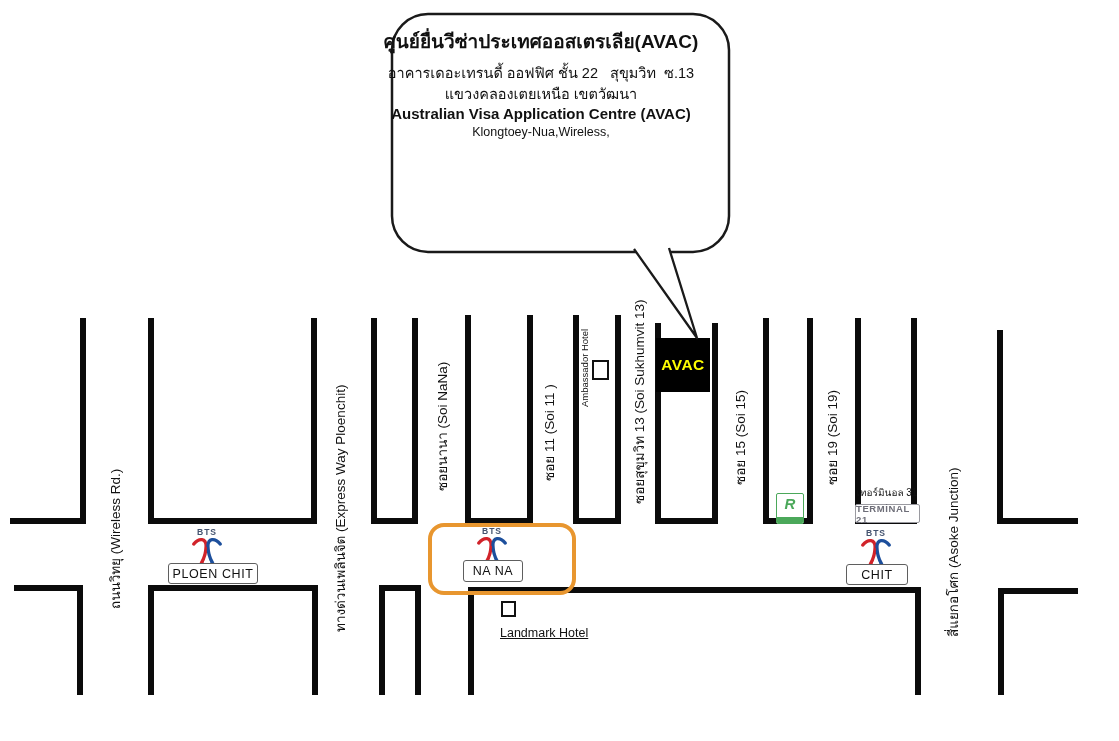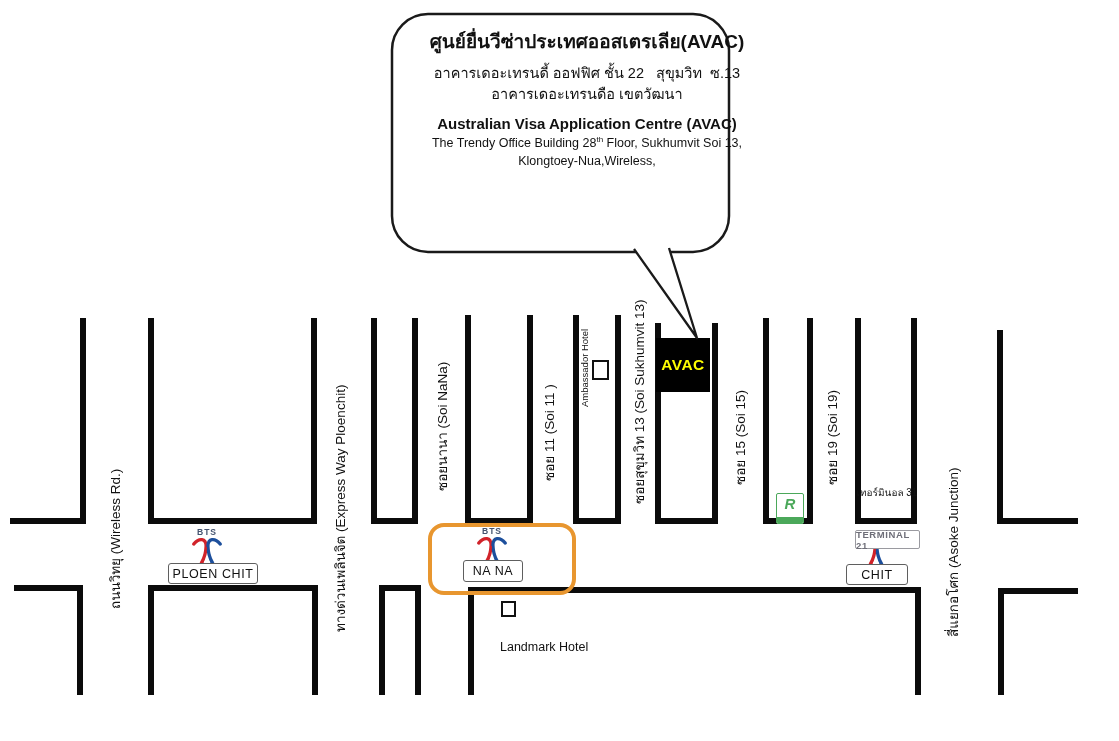--- a/index.html
+++ b/index.html
@@ -13,34 +13,34 @@
   .station-box{position:absolute;background:#fff;border:1.6px solid #5f5f5f;border-radius:3px;
           font-size:12.5px;letter-spacing:0.6px;display:flex;align-items:center;justify-content:center;color:#111;}
   .marker-square{position:absolute;background:#fff;border:2.6px solid #111;}
   .bts-logo{position:absolute;width:38px;height:40px;}
   #nana-highlight{position:absolute;left:428px;top:523px;width:140px;height:64px;
           border:4px solid #E8962F;border-radius:16px;background:transparent;}
   #avac-box{position:absolute;left:656px;top:338px;width:54px;height:54px;background:#000;
           display:flex;align-items:center;justify-content:center;}
   #avac-box span{color:#FFFF00;font-weight:bold;font-size:15.5px;letter-spacing:0.5px;text-align:right;}
   #terminal21-thai{position:absolute;left:853px;top:485px;width:68px;text-align:center;font-size:10px;}
-  #terminal21-box{position:absolute;left:855px;top:530px;width:63px;height:17px;background:#fff;
+  #terminal21-box{position:absolute;left:855px;top:504px;width:63px;height:17px;background:#fff;
           border:1.5px solid #9a9aa0;border-radius:2px;display:flex;align-items:center;justify-content:center;
           font-size:9.5px;font-weight:bold;color:#6E6E78;letter-spacing:0.6px;}
   #robinson-logo{position:absolute;left:776px;top:493px;width:26px;height:29px;background:#fff;
           border:1.6px solid #4BA85A;border-radius:2px;overflow:hidden;}
   #robinson-logo .r{display:block;text-align:center;color:#4BA85A;font-weight:bold;font-style:italic;
           font-size:15px;line-height:20px;}
   #robinson-logo .bar{position:absolute;left:0;bottom:0;width:100%;height:6px;background:#4BA85A;}
-  #landmark-text{position:absolute;left:500px;top:640px;font-size:12.5px;}
+  #landmark-text{position:absolute;left:500px;top:626px;font-size:12.5px;text-decoration:underline;}
   #callout-svg{position:absolute;left:385px;top:8px;}
-  #callout-text{position:absolute;left:422px;top:26px;width:330px;text-align:center;}
+  #callout-text{position:absolute;left:376px;top:26px;width:330px;text-align:center;}
   #callout-text .th-title{font-size:19px;font-weight:bold;margin-bottom:7px;}
   #callout-text .th-line{font-size:14.5px;line-height:1.45;white-space:pre-wrap;}
-  #callout-text .en-title{font-size:15px;font-weight:bold;margin-top:10px;margin-bottom:2px;}
+  #callout-text .en-title{font-size:15px;font-weight:bold;margin-bottom:2px;}
   #callout-text .en-line{font-size:12.5px;line-height:1.42;}
   sup{font-size:8px;}
 </style>
 </head>
 <body>
 
 <div id="stage">
 
   <div class="road" style="left:80px;top:318px;width:6px;height:206px;"></div>
   <div class="road" style="left:148px;top:318px;width:6px;height:206px;"></div>
@@ -145,19 +145,18 @@
   </div>
 
   <svg id="callout-svg" width="355" height="345" viewBox="0 0 355 345">
     <rect x="7" y="6" width="337" height="238" rx="36" fill="#ffffff" stroke="#1a1a1a" stroke-width="2.5"></rect>
     <path d="M 249 241 L 312 330 L 284 240" fill="#ffffff" stroke="#1a1a1a" stroke-width="2.3" stroke-linejoin="round"></path>
   </svg>
 
   <div id="callout-text">
     <div class="th-title">ศูนย์ยื่นวีซ่าประเทศออสเตรเลีย(AVAC)</div>
     <div class="th-line">อาคารเดอะเทรนดี้ ออฟฟิศ ชั้น 22   สุขุมวิท  ซ.13</div>
-    <div class="th-line">อาคารเดอะเทรนดือ เขตวัฒนา</div>
+    <div class="th-line">แขวงคลองเตยเหนือ เขตวัฒนา</div>
     <div class="en-title">Australian Visa Application Centre (AVAC)</div>
-    <div class="en-line"><span>The Trendy Office Building 28</span><sup>th</sup><span> Floor, Sukhumvit Soi 13,</span></div>
     <div class="en-line">Klongtoey-Nua,Wireless,</div>
   </div>
 
 </div>
 
 </body></html>

